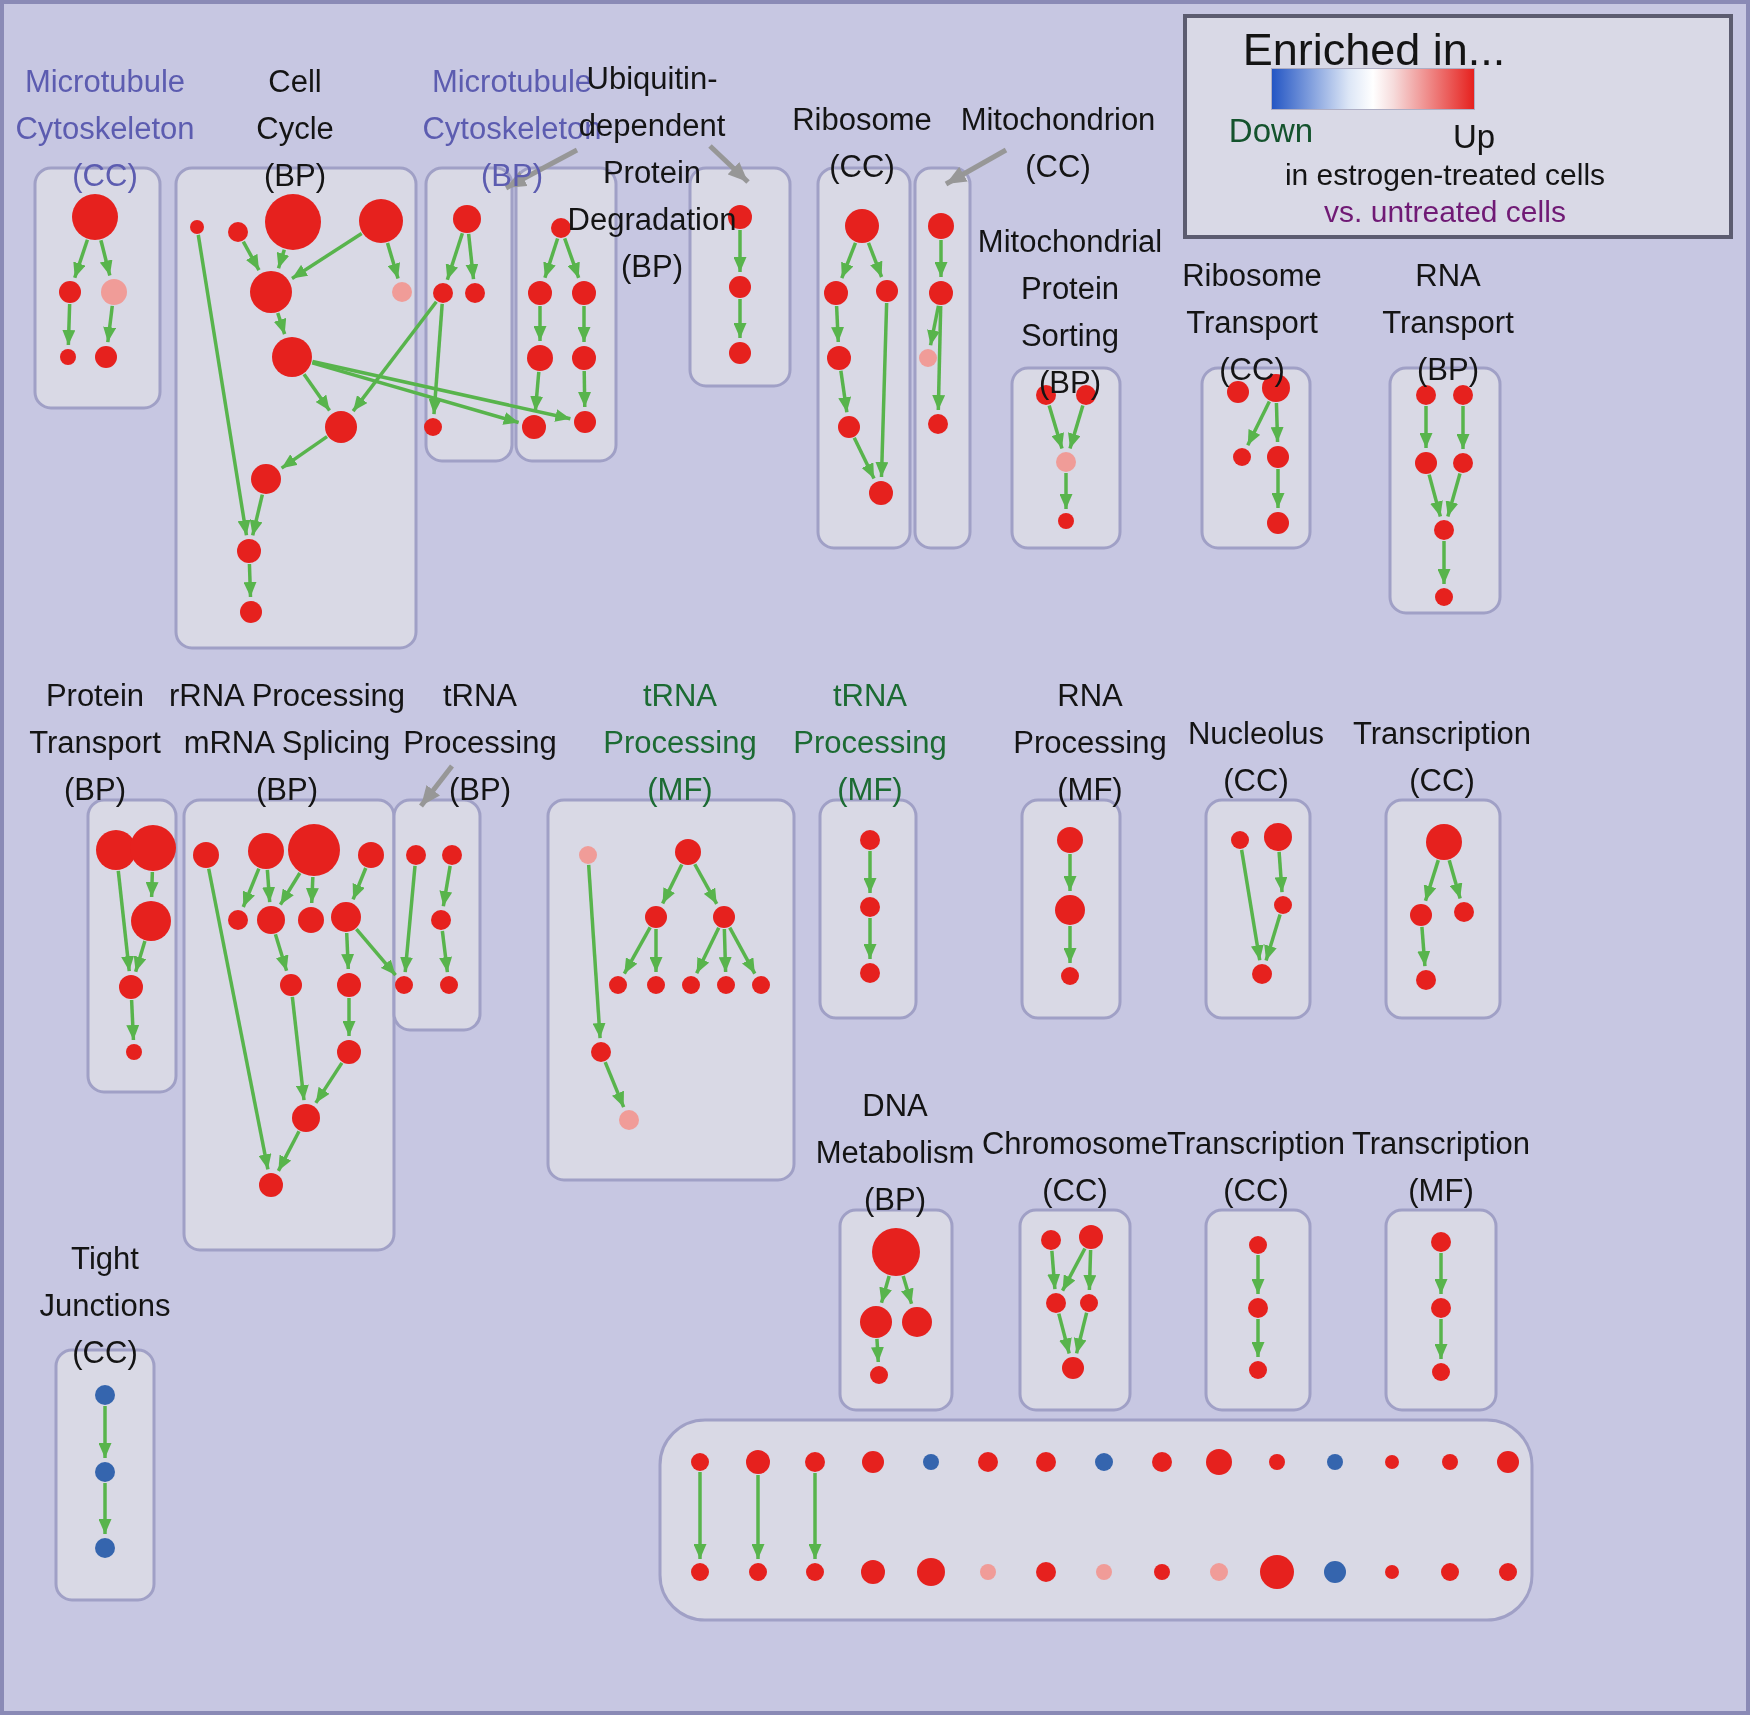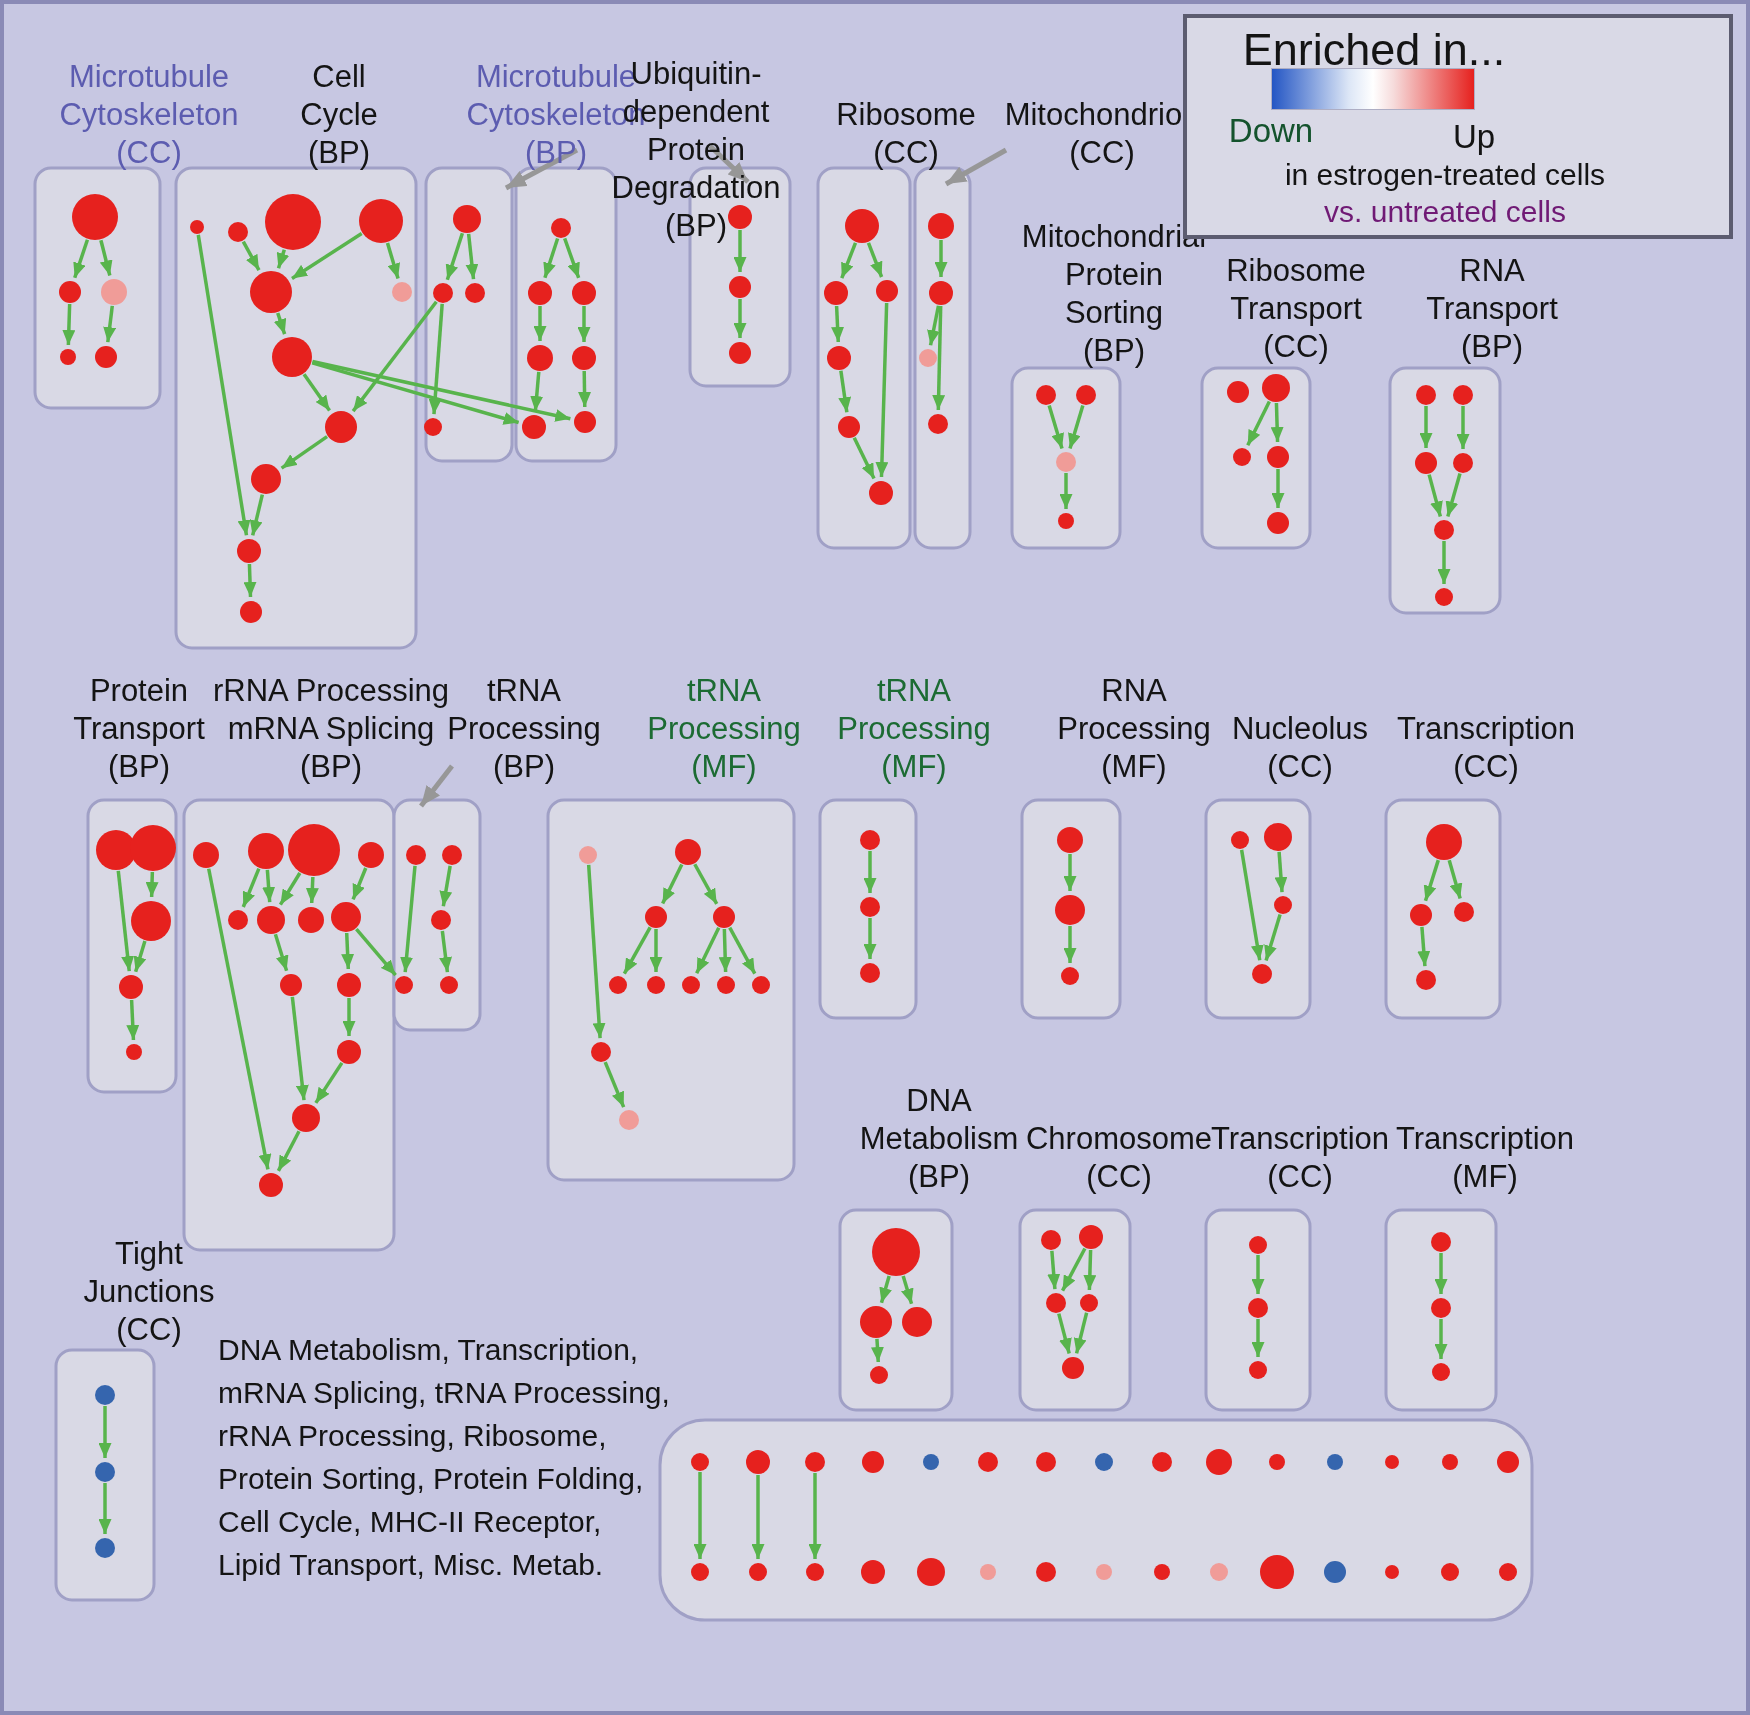--- a/index.html
+++ b/index.html
@@ -1,20 +1,20 @@
 <!DOCTYPE html>
 <html><head>
 <meta charset="utf-8">
 <style>
   html,body{margin:0;padding:0;background:#c7c7e2;}
   .figure{position:relative;width:1750px;height:1715px;background:#c7c7e2;font-family:"Liberation Sans",sans-serif;overflow:hidden;}
   .frame{position:absolute;inset:0;border:4px solid #8a8ab6;pointer-events:none;z-index:30;}
   #net{position:absolute;left:0;top:0;z-index:1;}
   #labels{position:absolute;left:0;top:0;width:100%;height:100%;z-index:10;pointer-events:none;}
-  .cluster-label{position:absolute;transform:translateX(-50%);white-space:pre-line;text-align:center;font-size:31px;line-height:38px;color:#141414;margin-left:44px;}
+  .cluster-label{position:absolute;transform:translateX(-50%);white-space:pre-line;text-align:center;font-size:31px;line-height:47px;color:#141414;}
   .cluster-label.blue{color:#5c5cb0;}
   .cluster-label.green{color:#1c6b33;}
   .summary{position:absolute;left:218px;top:1328px;font-size:30px;line-height:43px;color:#141414;white-space:pre-line;z-index:10;}
   .legend{position:absolute;left:1183px;top:14px;width:550px;height:225px;background:#d9d9e6;border:4px solid #5c5c70;box-sizing:border-box;z-index:20;}
   .legend .cx{position:absolute;transform:translateX(-50%);}
   .legend-title{left:187px;top:6px;font-size:45px;color:#141414;white-space:nowrap;}
   .legend-bar{position:absolute;left:84px;top:50px;width:202px;height:40px;border:1px solid #aeaec4;}
   .legend-down{left:84px;top:94px;font-size:33px;color:#14532d;}
   .legend-up{left:287px;top:100px;font-size:33px;color:#141414;}
   .legend-desc1{left:258px;top:140px;font-size:30px;color:#141414;white-space:nowrap;}
@@ -374,26 +374,20 @@
       <div class="cluster-label" style="left: 1075px; top: 1120px;">Chromosome
 (CC)</div>
       <div class="cluster-label" style="left: 1256px; top: 1120px;">Transcription
 (CC)</div>
       <div class="cluster-label" style="left: 1441px; top: 1120px;">Transcription
 (MF)</div>
       <div class="cluster-label" style="left: 105px; top: 1235px;">Tight
 Junctions
 (CC)</div>
     </div>
-  <div class="summary">DNA Metabolism, Transcription,
-mRNA Splicing, tRNA Processing,
-rRNA Processing, Ribosome,
-Protein Sorting, Protein Folding,
-Cell Cycle, MHC-II Receptor,
-Lipid Transport, Misc. Metab.</div>
   <div class="legend">
     <div class="cx legend-title">Enriched in...</div>
     <div class="legend-bar" style="background: linear-gradient(90deg, rgb(36, 86, 196) 0%, rgb(220, 230, 246) 38%, rgb(255, 255, 255) 50%, rgb(246, 220, 220) 60%, rgb(230, 33, 30) 100%);"></div>
     <div class="cx legend-down">Down</div>
     <div class="cx legend-up">Up</div>
     <div class="cx legend-desc1">in estrogen-treated cells</div>
     <div class="cx legend-desc2">vs. untreated cells</div>
   </div>
   <div class="frame"></div>
 </div>

